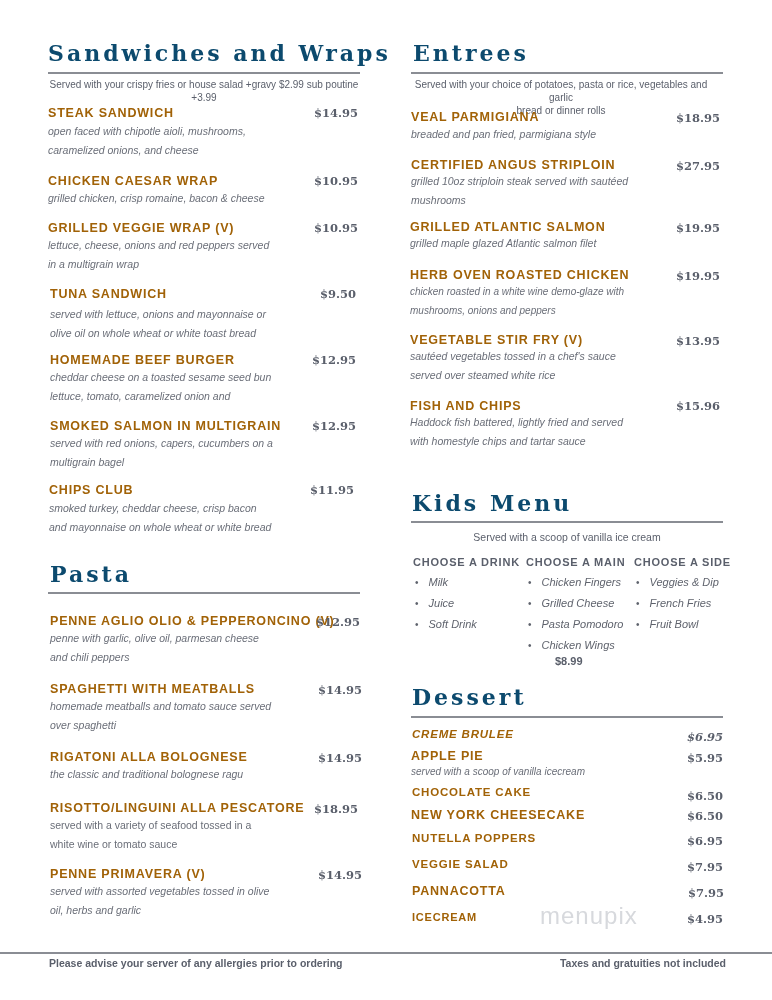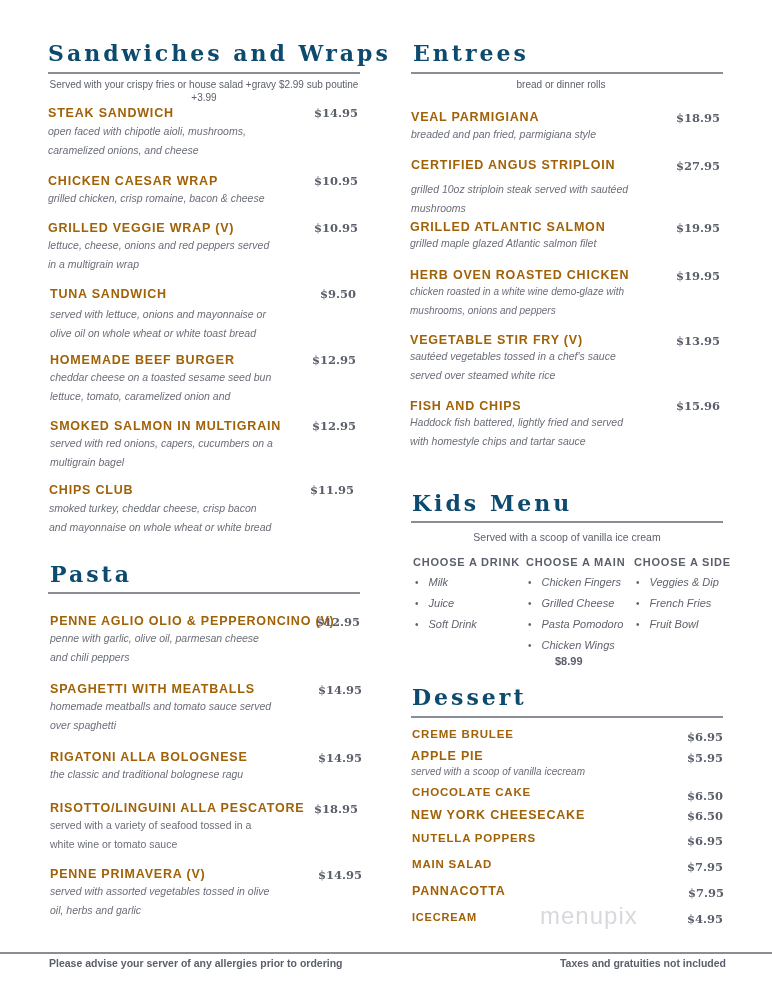--- a/index.html
+++ b/index.html
@@ -119,34 +119,35 @@
   <div class="abs price" style="right:0;top:1px;">$14.95</div>
   <div class="item-desc" style="margin-top:1px;">
       <div>served with assorted vegetables tossed in olive</div>
       <div>oil, herbs and garlic</div>
     </div>
 </div>
 
 <div class="abs section-title" style="left:413px;top:40px;">Entrees</div>
 <div class="abs rule" style="left:411px;top:72px;width:312px;"></div>
 <div class="abs note" style="left:411px;top:78px;width:300px;">
+  <div>Served with your choice of potatoes, pasta or rice, vegetables and garlic</div>
   <div>bread or dinner rolls</div>
 </div>
 
 <div class="abs" style="left:411px;top:110px;width:309px;">
   <div class="item-name">VEAL PARMIGIANA</div>
   <div class="abs price" style="right:0;top:1px;">$18.95</div>
   <div class="item-desc" style="margin-top:1px;">
       <div>breaded and pan fried, parmigiana style</div>
     </div>
 </div>
 <div class="abs" style="left:411px;top:158px;width:309px;">
   <div class="item-name">CERTIFIED ANGUS STRIPLOIN</div>
   <div class="abs price" style="right:0;top:1px;">$27.95</div>
-  <div class="item-desc" style="margin-top:8px;">
+  <div class="item-desc" style="margin-top:0px;">
       <div>grilled 10oz striploin steak served with sautéed</div>
       <div>mushrooms</div>
     </div>
 </div>
 <div class="abs" style="left:410px;top:220px;width:310px;">
   <div class="item-name">GRILLED ATLANTIC SALMON</div>
   <div class="abs price" style="right:0;top:1px;">$19.95</div>
   <div class="item-desc" style="margin-top:0px;">
       <div>grilled maple glazed Atlantic salmon filet</div>
     </div>
@@ -203,21 +204,21 @@
     <div class="kids-li">Veggies &amp; Dip</div>
     <div class="kids-li">French Fries</div>
     <div class="kids-li">Fruit Bowl</div>
   </div>
 </div>
 <div class="abs" style="left:555px;top:655px;font-size:11px;font-weight:bold;">$8.99</div>
 
 <div class="abs section-title" style="left:412px;top:684px;">Dessert</div>
 <div class="abs rule" style="left:411px;top:716px;width:312px;"></div>
 
-<div class="abs" style="left:412px;top:728px;width:311px;">
+<div class="abs" style="left:412px;top:728px;width:311px;font-style:italic;">
   <div class="item-name" style="font-size:11.5px;">CREME BRULEE</div>
   <div class="abs price" style="right:0;top:2px;">$6.95</div>
 </div>
 <div class="abs" style="left:411px;top:749px;width:312px;">
   <div class="item-name">APPLE PIE</div>
   <div class="abs price" style="right:0;top:2px;">$5.95</div>
   <div class="item-desc" style="margin-top:2px;line-height:14px;font-size:10px;">served with a scoop of vanilla icecream</div>
 </div>
 <div class="abs" style="left:412px;top:786px;width:311px;">
   <div class="item-name" style="font-size:11.5px;">CHOCOLATE CAKE</div>
@@ -225,21 +226,21 @@
 </div>
 <div class="abs" style="left:411px;top:808px;width:312px;">
   <div class="item-name">NEW YORK CHEESECAKE</div>
   <div class="abs price" style="right:0;top:1px;">$6.50</div>
 </div>
 <div class="abs" style="left:412px;top:832px;width:311px;">
   <div class="item-name" style="font-size:11.5px;">NUTELLA POPPERS</div>
   <div class="abs price" style="right:0;top:2px;">$6.95</div>
 </div>
 <div class="abs" style="left:412px;top:858px;width:311px;">
-  <div class="item-name" style="font-size:11.5px;">MAIN SALAD</div>
+  <div class="item-name" style="font-size:11.5px;">VEGGIE SALAD</div>
   <div class="abs price" style="right:0;top:2px;">$7.95</div>
 </div>
 <div class="abs" style="left:412px;top:884px;width:312px;">
   <div class="item-name">PANNACOTTA</div>
   <div class="abs price" style="right:0;top:2px;">$7.95</div>
 </div>
 <div class="abs" style="left:412px;top:911px;width:311px;">
   <div class="item-name" style="font-size:11px;">ICECREAM</div>
   <div class="abs price" style="right:0;top:1px;">$4.95</div>
 </div>

